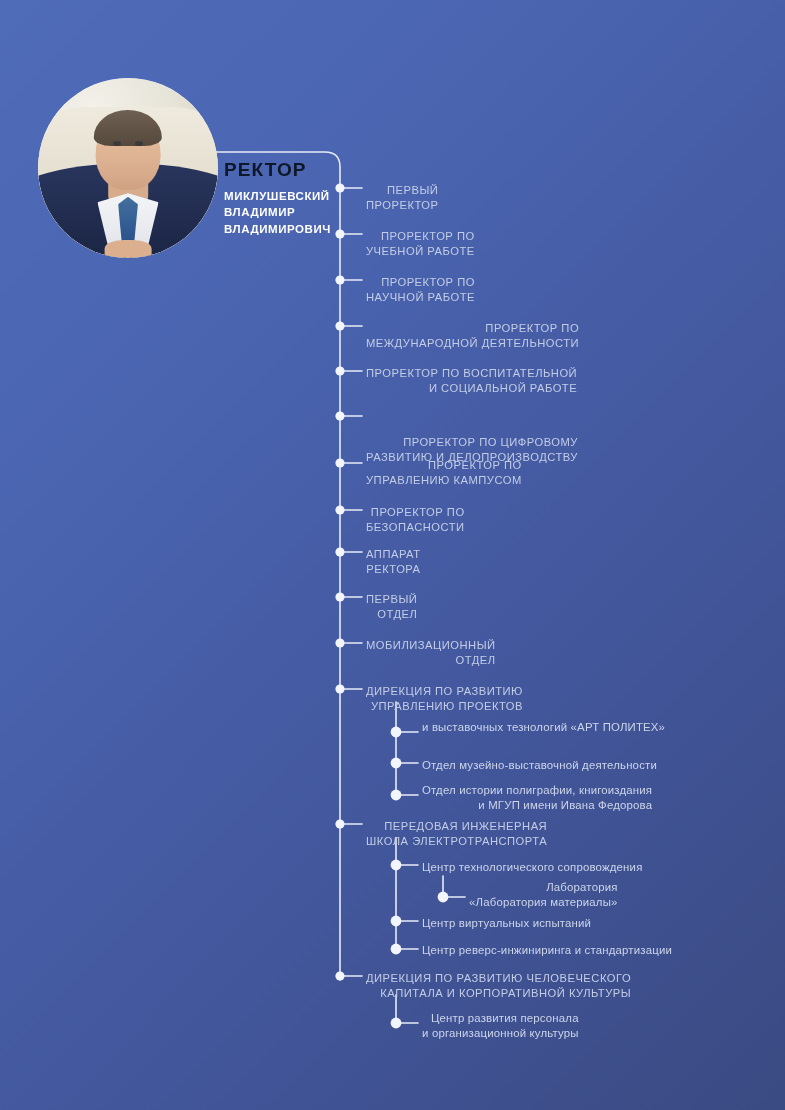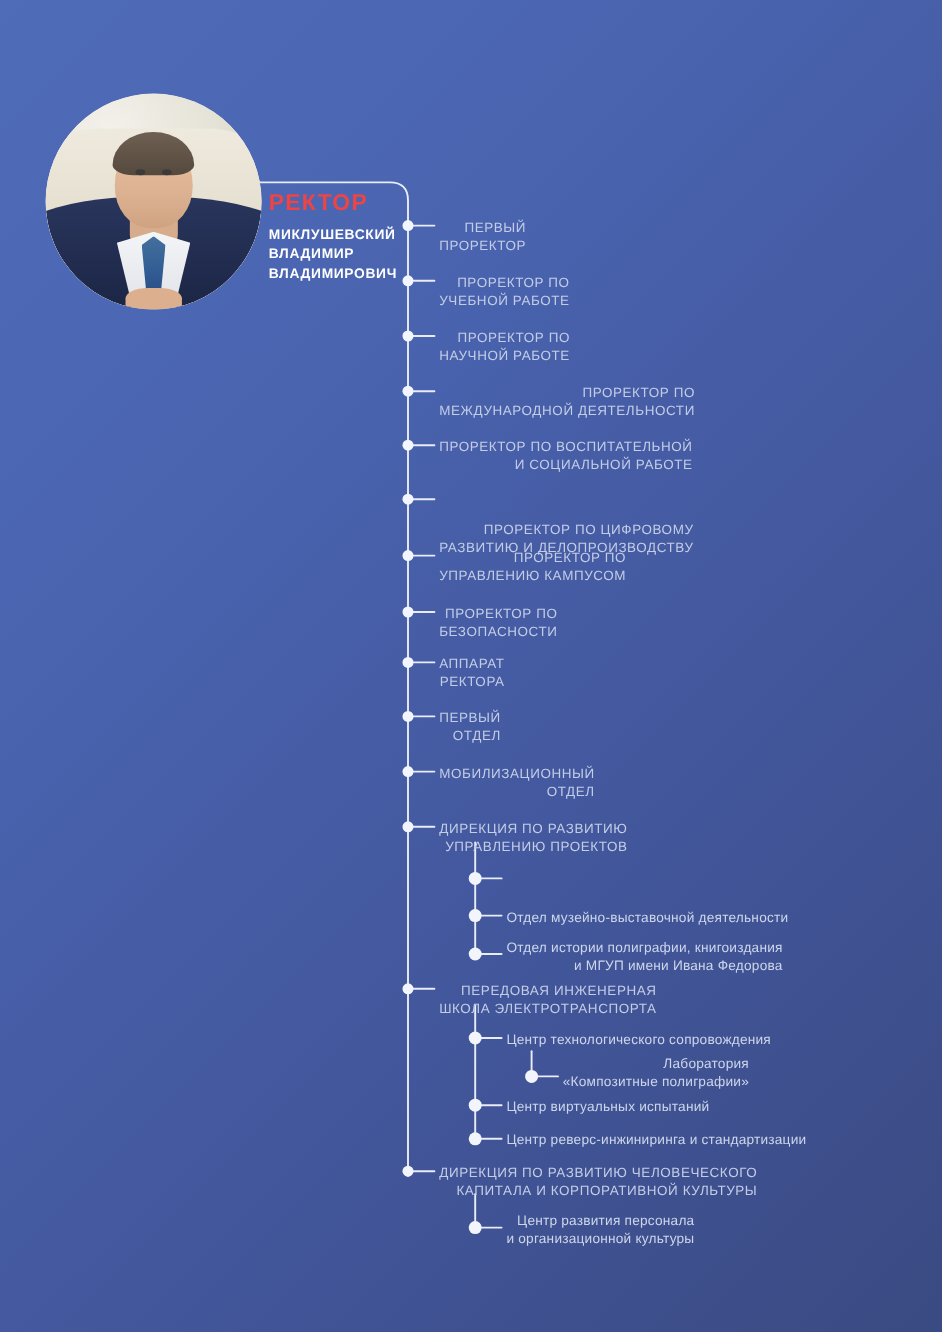--- a/index.html
+++ b/index.html
@@ -147,21 +147,21 @@
   }
 
   
   .rector-block {
     position: absolute;
     left: 224px;
     top: 160px;
     width: 120px;
   }
   .rector-title {
-    color: #ef4444;
+    color: #0f172a;
     font-size: 19px;
     font-weight: bold;
     letter-spacing: 1.1px;
     line-height: 1.1;
     margin: 0 0 7px 0;
   }
   .rector-name {
     color: #ffffff;
     font-size: 11.5px;
     font-weight: bold;
@@ -300,23 +300,23 @@
       <div class="node-label lvl1" style="left: 366px; top: 366px;"><div>ПРОРЕКТОР ПО ВОСПИТАТЕЛЬНОЙ</div><div>И СОЦИАЛЬНОЙ РАБОТЕ</div></div>
       <div class="node-label lvl1" style="left: 366px; top: 411px; margin-top: 24px;"><div>ПРОРЕКТОР ПО ЦИФРОВОМУ</div><div>РАЗВИТИЮ И ДЕЛОПРОИЗВОДСТВУ</div></div>
       <div class="node-label lvl1" style="left: 366px; top: 458px;"><div>ПРОРЕКТОР ПО</div><div>УПРАВЛЕНИЮ КАМПУСОМ</div></div>
       <div class="node-label lvl1" style="left: 366px; top: 505px;"><div>ПРОРЕКТОР ПО</div><div>БЕЗОПАСНОСТИ</div></div>
       <div class="node-label lvl1" style="left: 366px; top: 547px;"><div>АППАРАТ</div><div>РЕКТОРА</div></div>
       <div class="node-label lvl1" style="left: 366px; top: 592px;"><div>ПЕРВЫЙ</div><div>ОТДЕЛ</div></div>
       <div class="node-label lvl1" style="left: 366px; top: 638px;"><div>МОБИЛИЗАЦИОННЫЙ</div><div>ОТДЕЛ</div></div>
       <div class="node-label lvl1" style="left: 366px; top: 684px;"><div>ДИРЕКЦИЯ ПО РАЗВИТИЮ</div><div>УПРАВЛЕНИЮ ПРОЕКТОВ</div></div>
       <div class="node-label lvl1" style="left: 366px; top: 819px;"><div>ПЕРЕДОВАЯ ИНЖЕНЕРНАЯ</div><div>ШКОЛА ЭЛЕКТРОТРАНСПОРТА</div></div>
       <div class="node-label lvl1" style="left: 366px; top: 971px;"><div>ДИРЕКЦИЯ ПО РАЗВИТИЮ ЧЕЛОВЕЧЕСКОГО</div><div>КАПИТАЛА И КОРПОРАТИВНОЙ КУЛЬТУРЫ</div></div>
-      <div class="node-label lvl2" style="left: 422px; top: 720px;"></div>
+      <div class="node-label lvl2" style="left: 422px; top: 720px;"><div>и выставочных тезнологий «АРТ ПОЛИТЕХ»</div></div>
       <div class="node-label lvl2" style="left: 422px; top: 758px;"><div>Отдел музейно-выставочной деятельности</div></div>
       <div class="node-label lvl2" style="left: 422px; top: 783px;"><div>Отдел истории полиграфии, книгоиздания</div><div>и МГУП имени Ивана Федорова</div></div>
       <div class="node-label lvl2" style="left: 422px; top: 860px;"><div>Центр технологического сопровождения</div></div>
       <div class="node-label lvl2" style="left: 422px; top: 916px;"><div>Центр виртуальных испытаний</div></div>
       <div class="node-label lvl2" style="left: 422px; top: 943px;"><div>Центр реверс-инжиниринга и стандартизации</div></div>
       <div class="node-label lvl2" style="left: 422px; top: 1011px;"><div>Центр развития персонала</div><div>и организационной культуры</div></div>
-      <div class="node-label lvl3" style="left: 469px; top: 880px;"><div>Лаборатория</div><div>«Композитные полиграфии»</div></div>
+      <div class="node-label lvl3" style="left: 469px; top: 880px;"><div>Лаборатория</div><div>«Лаборатория материалы»</div></div>
     </div>
 
 </div>
 
 </body></html>

